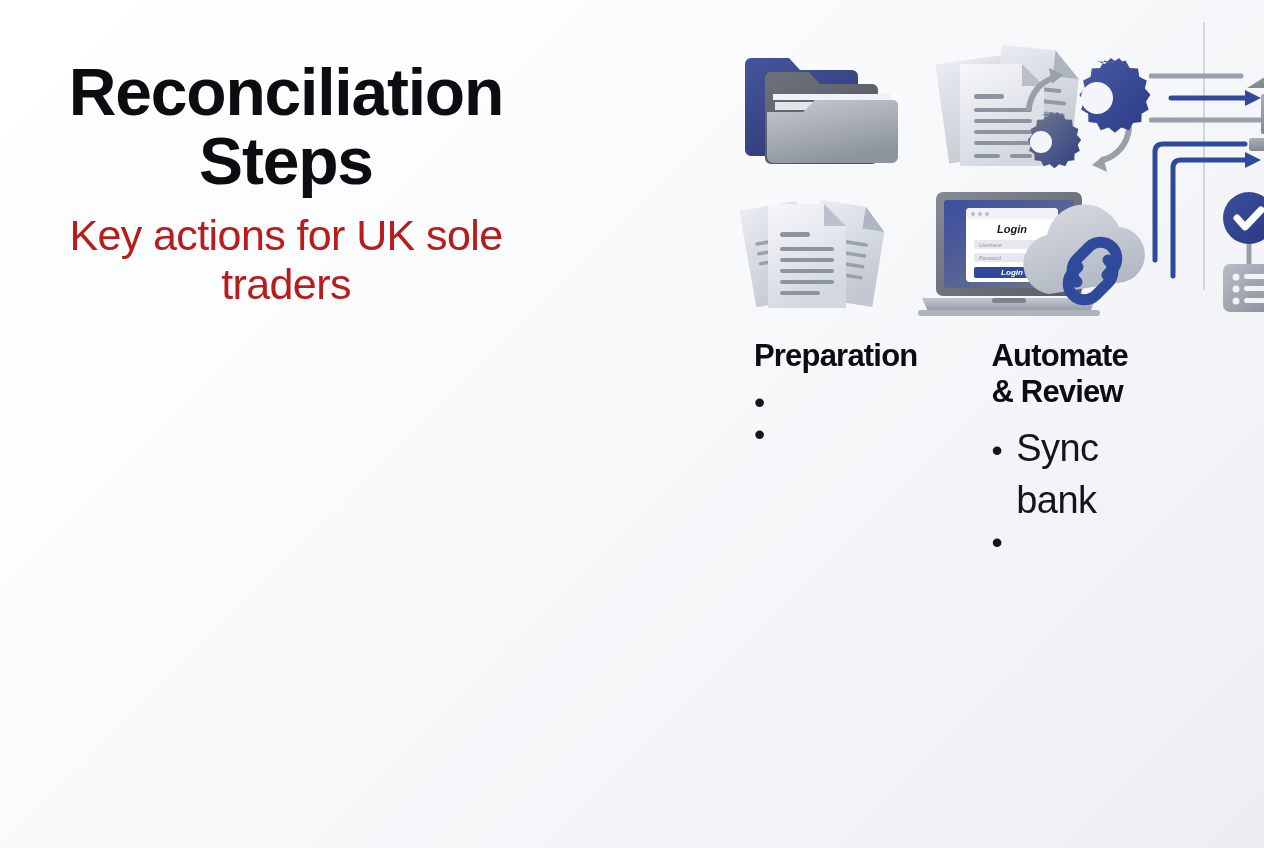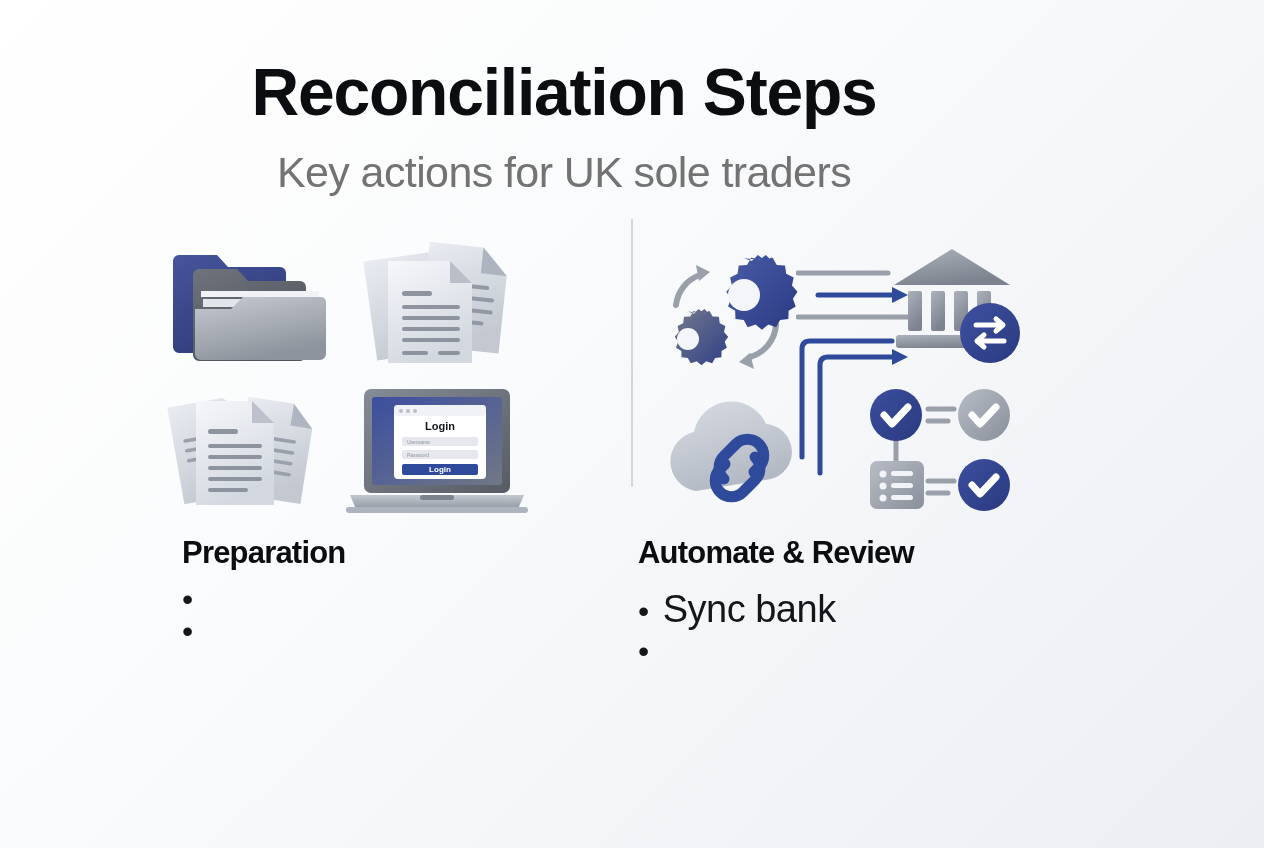--- a/index.html
+++ b/index.html
@@ -16,42 +16,42 @@
     background: linear-gradient(135deg, #ffffff 0%, #fafbfc 38%, #f2f4f7 72%, #eceef3 100%);
     color: #111216;
     position: relative;
   }
 
   .slide {
     position: relative;
     width: 1128px;
     height: 848px;
     display: flex;
-    flex-direction: column;
+    flex-direction: row;
     border-radius: 10px;
   }
 
   
   .header {
     padding-top: 58px;
     text-align: center;
   }
   .title {
     font-size: 66px;
     font-weight: 700;
     letter-spacing: -1.2px;
     line-height: 1.05;
     color: #0c0d10;
   }
   .subtitle {
-    margin-top: 21px;
+    margin-top: 14px;
     font-size: 43px;
     font-weight: 400;
     letter-spacing: -0.6px;
-    color: #737373;
+    color: #b91c1c;
   }
 
   
   .columns {
     position: relative;
     flex: 1;
     display: flex;
     padding: 38px 0 0 0;
   }
   .col {
@@ -214,21 +214,21 @@
               <rect x="46" y="42" width="30" height="5" rx="2.5"></rect>
               <rect x="46" y="57" width="54" height="4" rx="2"></rect>
               <rect x="46" y="68" width="54" height="4" rx="2"></rect>
               <rect x="46" y="79" width="54" height="4" rx="2"></rect>
               <rect x="46" y="90" width="54" height="4" rx="2"></rect>
               <rect x="46" y="101" width="40" height="4" rx="2"></rect>
             </g>
           </svg>
         </div>
 
-        <div class="ico" style="left:342px; top:150px;">
+        <div class="ico" style="left:342px; top:150px;font-style:italic;">
           <svg width="190" height="135" viewBox="0 0 190 135">
             <defs>
               <linearGradient id="lbez" x1="0" y1="0" x2="1" y2="1">
                 <stop offset="0" stop-color="#868c96"></stop>
                   <stop offset="1" stop-color="#565b64"></stop>
               </linearGradient>
               <linearGradient id="lscr" x1="0" y1="0" x2="1" y2="1">
                 <stop offset="0" stop-color="#3c4ea0"></stop>
                   <stop offset="1" stop-color="#717886"></stop>
               </linearGradient>

